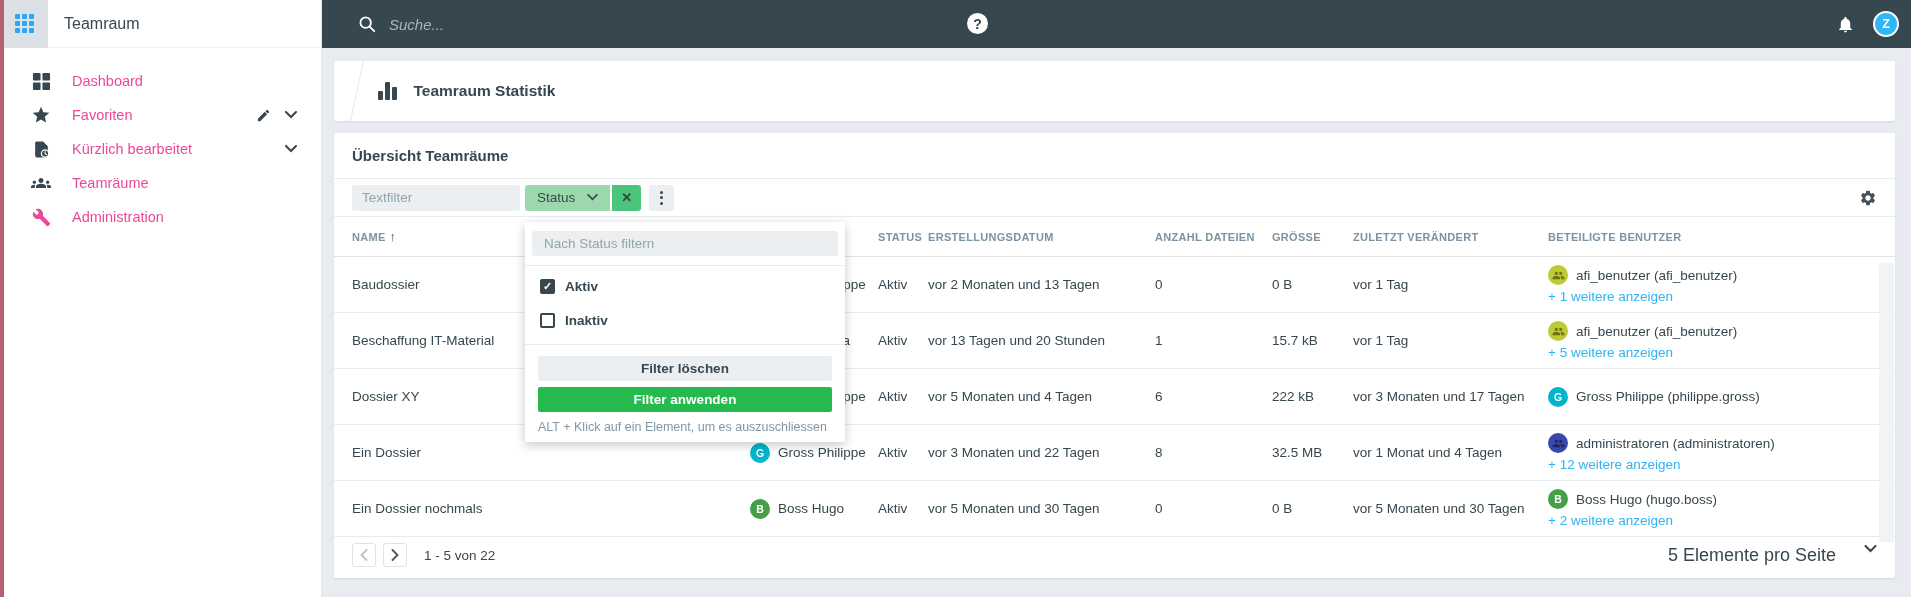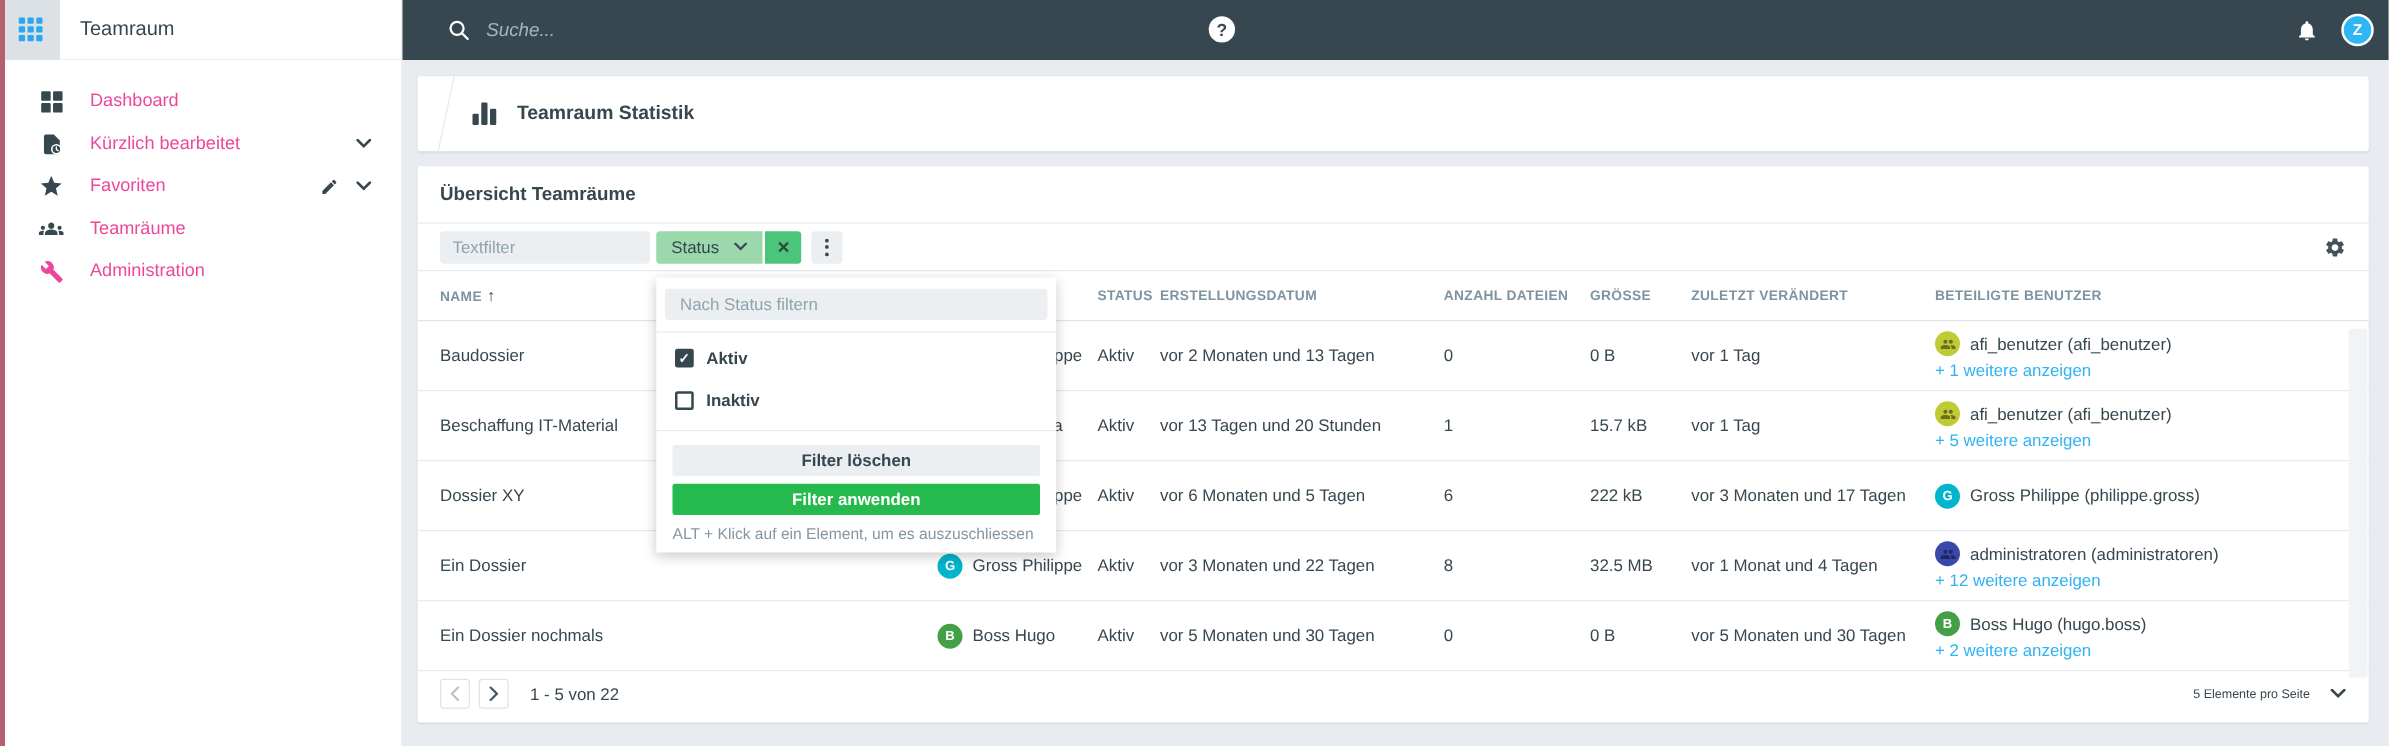--- a/index.html
+++ b/index.html
@@ -68,21 +68,21 @@
   .pline { display:flex; align-items:center; }
   .more-link { color:#2fb3f2; font-size:13.5px; cursor:pointer; text-decoration:none; }
   .scroll-strip { position:absolute; right:1px; top:130px; width:15px; height:279px; background:#f1f3f5; border-radius:2px; }
 
   .pagination { height:36px; display:flex; align-items:center; padding:0 18px; }
   .pg { width:24px; height:24px; background:#fff; border:1px solid #dfe3e6; border-radius:3px; display:flex; align-items:center; justify-content:center; cursor:pointer; margin-right:7px; }
   .pg svg { display:block; }
   .pg.prev { color:#b9c2c8; }
   .pg.next { color:#45565f; }
   .range-label { margin-left:10px; font-size:13.5px; color:#37474f; }
-  .page-size { margin-left:auto; display:flex; align-items:center; gap:16px; font-size:10px; color:#37474f; cursor:pointer; }
+  .page-size { margin-left:auto; display:flex; gap:28px; font-size:18px; color:#37474f; cursor:pointer; }
 
   
   .popup { position:absolute; left:525px; top:222px; width:320px; height:220px; background:#fff; box-shadow:0 3px 10px rgba(0,0,0,.22); z-index:40; }
   .popup-search { display:block; width:306px; height:25px; margin:9px 7px 0 7px; background:#eceff1; border:none; outline:none; border-radius:3px; padding:0 12px; font-size:13.5px; color:#37474f; font-family:"Liberation Sans",sans-serif; }
   .popup-search::placeholder { color:#90a4ae; }
   .popup-div { height:1px; background:#e9ecee; margin-top:9px; }
   .opt-row { display:flex; align-items:center; gap:10px; padding:0 15px; height:28px; margin-top:6px; cursor:pointer; }
   .cbox { width:15px; height:15px; border-radius:2px; flex-shrink:0; display:flex; align-items:center; justify-content:center; }
   .cbox.checked { background:#37474f; color:#fff; font-size:11px; font-weight:700; }
   .cbox.unchecked { background:#fff; border:2px solid #37474f; }
@@ -119,44 +119,44 @@
             <rect x="1" y="1" width="8" height="8" rx="1"></rect>
             <rect x="11" y="1" width="8" height="8" rx="1"></rect>
             <rect x="1" y="11" width="8" height="8" rx="1"></rect>
             <rect x="11" y="11" width="8" height="8" rx="1"></rect>
           </svg>
       </span>
       <span class="nav-label">Dashboard</span>
     </div>
     <div class="nav-item">
       <span class="nav-ic">
+        <svg width="20" height="20" viewBox="0 0 24 24" fill="currentColor">
+            <path d="M12 17.27L18.18 21l-1.64-7.03L22 9.24l-7.19-.61L12 2 9.19 8.63 2 9.24l5.46 4.73L5.82 21z"></path>
+          </svg>
+      </span>
+      <span class="nav-label">Favoriten</span>
+      <span class="trail">
+        <svg width="15" height="15" viewBox="0 0 24 24" fill="currentColor">
+            <path d="M3 17.25V21h3.75L17.81 9.94l-3.75-3.75L3 17.25zM20.71 7.04c.39-.39.39-1.02 0-1.41l-2.34-2.34a.9959.9959 0 00-1.41 0l-1.83 1.83 3.75 3.75 1.83-1.83z"></path>
+          </svg>
+        <svg width="12" height="8" viewBox="0 0 12 8" fill="none" stroke="currentColor" stroke-width="2" stroke-linecap="round">
+            <path d="M1 1l5 5 5-5"></path>
+          </svg>
+      </span>
+    </div>
+    <div class="nav-item">
+      <span class="nav-ic">
         <svg width="19" height="19" viewBox="0 0 24 24" fill="currentColor">
             <path d="M14 2H6c-1.1 0-2 .9-2 2v16c0 1.1.9 2 2 2h12c1.1 0 2-.9 2-2V8l-6-6z"></path>
             <circle cx="16.5" cy="17" r="4.6" fill="currentColor" stroke="#fff" stroke-width="1.6"></circle>
             <path d="M16.5 14.6v2.6l1.9 1.1" stroke="#fff" stroke-width="1.3" fill="none" stroke-linecap="round"></path>
           </svg>
       </span>
       <span class="nav-label">Kürzlich bearbeitet</span>
       <span class="trail">
-        <svg width="12" height="8" viewBox="0 0 12 8" fill="none" stroke="currentColor" stroke-width="2" stroke-linecap="round">
-            <path d="M1 1l5 5 5-5"></path>
-          </svg>
-      </span>
-    </div>
-    <div class="nav-item">
-      <span class="nav-ic">
-        <svg width="20" height="20" viewBox="0 0 24 24" fill="currentColor">
-            <path d="M12 17.27L18.18 21l-1.64-7.03L22 9.24l-7.19-.61L12 2 9.19 8.63 2 9.24l5.46 4.73L5.82 21z"></path>
-          </svg>
-      </span>
-      <span class="nav-label">Favoriten</span>
-      <span class="trail">
-        <svg width="15" height="15" viewBox="0 0 24 24" fill="currentColor">
-            <path d="M3 17.25V21h3.75L17.81 9.94l-3.75-3.75L3 17.25zM20.71 7.04c.39-.39.39-1.02 0-1.41l-2.34-2.34a.9959.9959 0 00-1.41 0l-1.83 1.83 3.75 3.75 1.83-1.83z"></path>
-          </svg>
         <svg width="12" height="8" viewBox="0 0 12 8" fill="none" stroke="currentColor" stroke-width="2" stroke-linecap="round">
             <path d="M1 1l5 5 5-5"></path>
           </svg>
       </span>
     </div>
     <div class="nav-item">
       <span class="nav-ic">
         <svg width="20" height="20" viewBox="0 0 24 24" fill="currentColor">
             <path d="M12 12.75c1.63 0 3.07.39 4.24.9 1.08.48 1.76 1.56 1.76 2.73V18H6v-1.61c0-1.18.68-2.26 1.76-2.73 1.17-.52 2.61-.91 4.24-.91zM4 13c1.1 0 2-.9 2-2s-.9-2-2-2-2 .9-2 2 .9 2 2 2zm1.13 1.1c-.37-.06-.74-.1-1.13-.1-.99 0-1.93.21-2.78.58C.48 14.9 0 15.62 0 16.43V18h4.5v-1.61c0-.83.23-1.61.63-2.29zM20 13c1.1 0 2-.9 2-2s-.9-2-2-2-2 .9-2 2 .9 2 2 2zm4 3.43c0-.81-.48-1.53-1.22-1.85-.85-.37-1.79-.58-2.78-.58-.39 0-.76.04-1.13.1.4.68.63 1.46.63 2.29V18H24v-1.57zM12 6c1.66 0 3 1.34 3 3s-1.34 3-3 3-3-1.34-3-3 1.34-3 3-3z"></path>
           </svg>
@@ -286,21 +286,21 @@
       <a class="more-link">+ 5 weitere anzeigen</a>
     </div>
       </div>
       <div class="tgrid trow">
     <div class="cell">Dossier XY</div>
     <div class="cell owner">
           <span class="avatar" style="background:#00b5cc">G</span>
           <span>Gross Philippe</span>
         </div>
     <div class="cell">Aktiv</div>
-    <div class="cell">vor 6 Monaten und 5 Tagen</div>
+    <div class="cell">vor 5 Monaten und 4 Tagen</div>
     <div class="cell">6</div>
     <div class="cell">222 kB</div>
     <div class="cell">vor 3 Monaten und 17 Tagen</div>
     <div class="cell part">
       <div class="pline">
             <span class="avatar" style="background:#00b5cc">G</span>
             <span>Gross Philippe (philippe.gross)</span>
           </div>
 
     </div>

